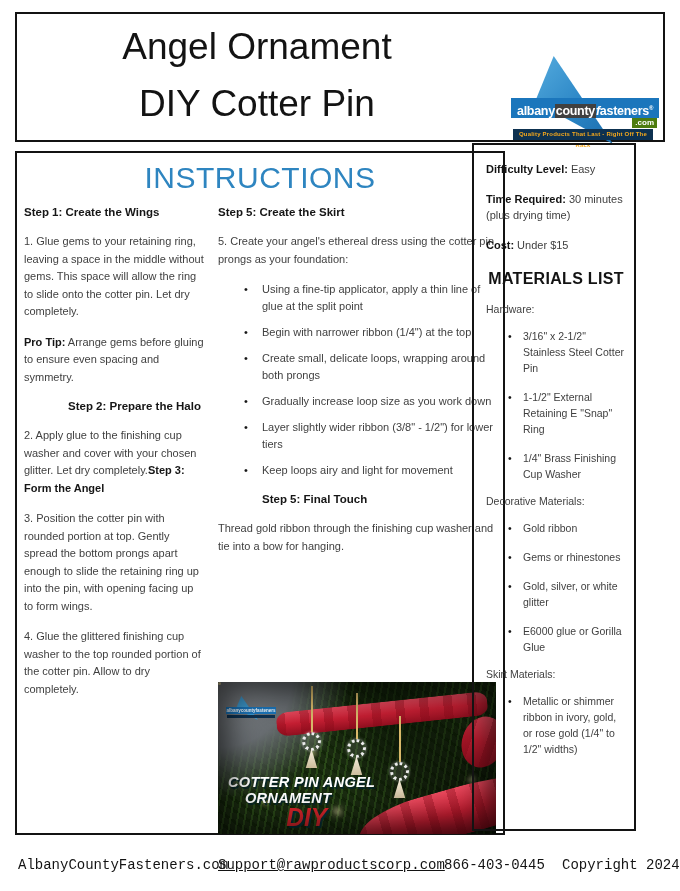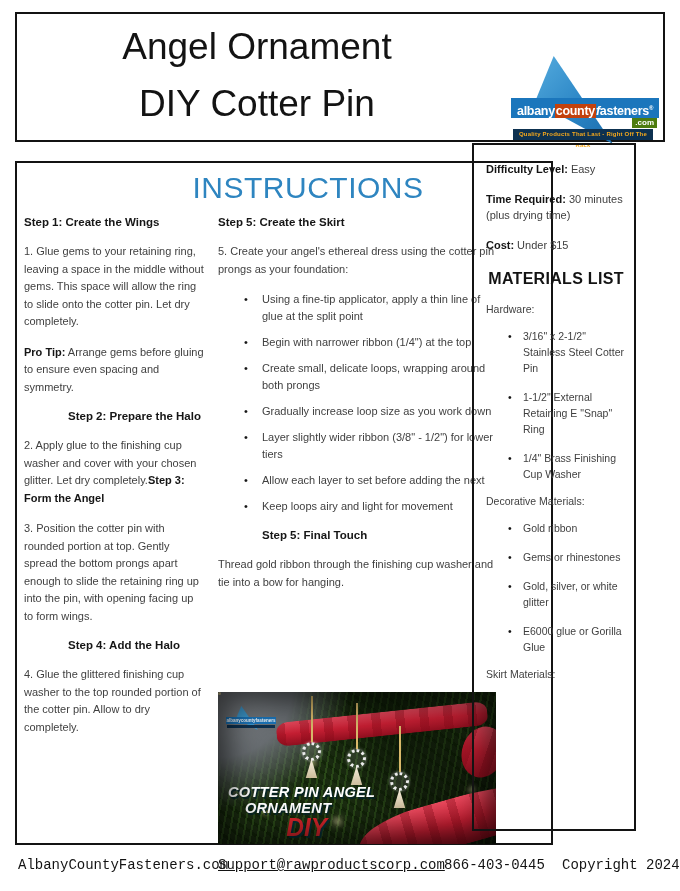--- a/index.html
+++ b/index.html
@@ -9,30 +9,30 @@
   
   .header-box{position:absolute;left:15px;top:12px;width:646px;height:126px;border:2px solid #131313;}
   .doc-title{position:absolute;left:10px;top:4px;width:460px;text-align:center;
              font-size:37px;line-height:57px;color:#131313;font-weight:400;}
   .logo{position:absolute;top:40px;right:4px;width:148px;height:92px;}
   .logo-tri{position:absolute;left:24px;top:2px;width:78px;height:88px;
             background:linear-gradient(135deg,#55abdd 0%,#2b86c6 55%,#1b6bab 100%);
             clip-path:polygon(24% 0%,100% 100%,0% 52%);}
   .logo-bar{position:absolute;left:0;top:44px;width:148px;height:20px;background:#1b76bc;
             color:#fff;font-weight:700;font-size:12.5px;line-height:20px;text-align:center;letter-spacing:-0.3px;}
-  .logo-bar .county{background:#c2410c;padding:0 1px;}
+  .logo-bar .county{background:#404040;padding:0 1px;}
   .logo-bar .fword{font-style:italic;}
   .logo-bar sup{font-size:6px;}
   .logo-com{position:absolute;right:2px;top:64px;background:#4d7c0f;color:#fff;
             font-size:8px;line-height:10px;padding:0 3px;font-weight:700;}
   .logo-tag{position:absolute;left:2px;top:75px;width:140px;height:11px;background:#0d3150;
             color:#f5a81c;font-size:6px;line-height:11px;text-align:center;font-weight:700;letter-spacing:0.2px;}
 
   
-  .main-box{position:absolute;left:15px;top:161px;width:486px;height:680px;border:2px solid #131313;padding-left:48px;}
+  .main-box{position:absolute;left:15px;top:151px;width:486px;height:680px;border:2px solid #131313;}
   .inst-heading{margin:8px 0 0 0;text-align:center;color:#2e85c0;font-size:30px;font-weight:400;letter-spacing:0.5px;}
   .col{position:absolute;top:46px;}
   .col-left{left:7px;width:181px;}
   .col-mid{left:201px;width:281px;}
   .col h4{font-size:11.5px;font-weight:700;color:#161616;margin:6px 0 13px 0;line-height:15px;}
   .col h4.later{margin-top:13px;margin-left:44px;}
   .col p{font-size:11px;line-height:17.5px;color:#3f3f3f;margin:0 0 13px 0;}
   .col p b{color:#161616;}
   .blist{list-style:none;margin:2px 0 4px 0;padding:0 0 0 44px;}
   .blist li{position:relative;font-size:11px;line-height:17px;color:#3f3f3f;margin-bottom:9px;}
@@ -127,35 +127,33 @@
   <div class="main-box">
     <h2 class="inst-heading">INSTRUCTIONS</h2>
 
     <div class="col col-left">
       <h4>Step 1: Create the Wings</h4>
       <p>1. Glue gems to your retaining ring, leaving a space in the middle without gems. This space will allow the ring to slide onto the cotter pin. Let dry completely.</p>
       <p><b>Pro Tip:</b><span> Arrange gems before gluing to ensure even spacing and symmetry.</span></p>
       <h4 class="later">Step 2: Prepare the Halo</h4>
       <p><span>2. Apply glue to the finishing cup washer and cover with your chosen glitter. Let dry completely.</span><b>Step 3: Form the Angel</b></p>
       <p>3. Position the cotter pin with rounded portion at top. Gently spread the bottom prongs apart enough to slide the retaining ring up into the pin, with opening facing up to form wings.</p>
-      <h4 class="later">Step 4: Add the Halo</h4>
       <p>4. Glue the glittered finishing cup washer to the top rounded portion of the cotter pin. Allow to dry completely.</p>
     </div>
 
     <div class="col col-mid">
       <h4>Step 5: Create the Skirt</h4>
       <p>5. Create your angel's ethereal dress using the cotter pin prongs as your foundation:</p>
       <ul class="blist">
 
           <li>Using a fine-tip applicator, apply a thin line of glue at the split point</li>
           <li>Begin with narrower ribbon (1/4") at the top</li>
           <li>Create small, delicate loops, wrapping around both prongs</li>
           <li>Gradually increase loop size as you work down</li>
           <li>Layer slightly wider ribbon (3/8" - 1/2") for lower tiers</li>
-          <li>Allow each layer to set before adding the next</li>
           <li>Keep loops airy and light for movement</li>
         </ul>
       <h4 class="later">Step 5: Final Touch</h4>
       <p>Thread gold ribbon through the finishing cup washer and tie into a bow for hanging.</p>
     </div>
 
     <div class="photo">
       <div class="ph-wall"></div>
       <div class="ph-lights"></div>
       <div class="rb rb1"></div>
@@ -213,20 +211,21 @@
 
       <li>Gold ribbon</li>
           <li>Gems or rhinestones</li>
           <li>Gold, silver, or white glitter</li>
           <li>E6000 glue or Gorilla Glue</li>
         </ul>
 
       <div class="sec-title">Skirt Materials:</div>
       <ul class="slist">
 
+      <li>Metallic or shimmer ribbon in ivory, gold, or rose gold (1/4" to 1/2" widths)</li>
         </ul>
     </div>
   </div>
 
   <div class="footer">
     <span class="f-site">AlbanyCountyFasteners.com</span>
     <span class="f-email">Support@rawproductscorp.com</span>
     <span class="f-phone">866-403-0445</span>
     <span class="f-copy">Copyright 2024</span>
   </div>

